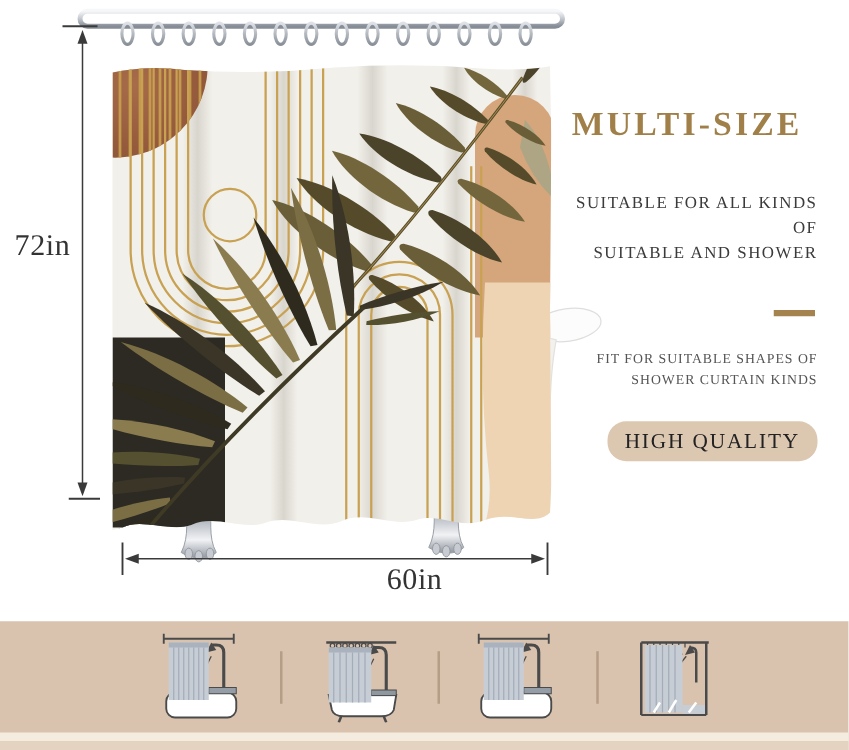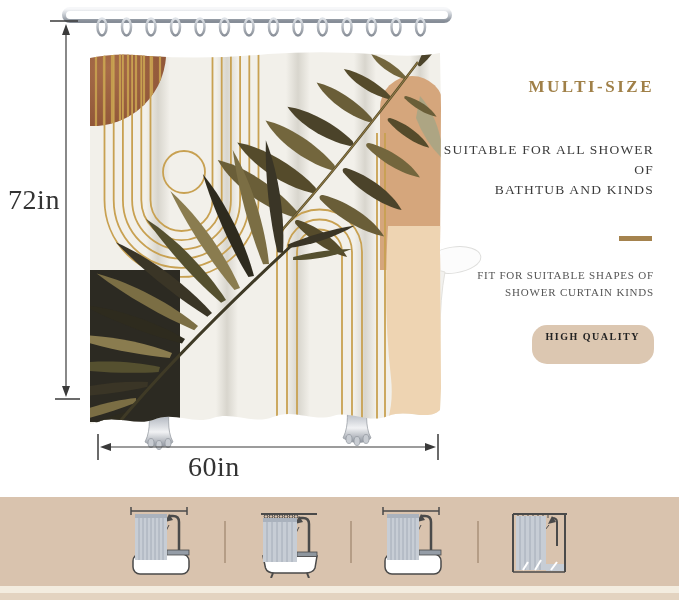--- a/index.html
+++ b/index.html
@@ -2,36 +2,36 @@
 <html style="--headline-gold: #a08048; --accent-gold: #a5834e; --text-dark: #3b3b3b; --text-gray: #555555; --badge-bg: #dcc7b1; --badge-text: #222222; --strip-bg: #d9c3ae; --dim-text: #333333; --terracotta: #9a5c3e; --curtain-cream: #f2f0ea; --leaf-olive: #6a5e38; --peach: #eed4b2;"><head>
 <meta charset="utf-8">
 <style>
   html,body{margin:0;padding:0;background:#ffffff;}
   .canvas{position:relative;width:679px;height:600px;background:#ffffff;overflow:hidden;
           font-family:"Liberation Serif",serif;}
   svg{display:block;}
   .abs{position:absolute;}
 
   
-  .dim-label{position:absolute;color:var(--dim-text,#333333);font-size:28px;letter-spacing:0.5px;}
+  .dim-label{position:absolute;color:var(--dim-text,#333333);font-size:24px;letter-spacing:0.5px;}
   .dim-label.h{left:6px;top:184px;width:56px;text-align:center;}
-  .dim-label.w{left:188px;top:451px;width:150px;text-align:left;}
+  .dim-label.w{left:204px;top:451px;width:150px;text-align:right;}
 
   
   .right-col{position:absolute;left:438px;top:70px;width:216px;text-align:right;}
-  .headline{margin:0;font-size:17px;line-height:34px;font-weight:bold;letter-spacing:2.5px;
+  .headline{margin:12px;font-size:27px;line-height:34px;font-weight:bold;letter-spacing:2.5px;
             color:var(--headline-gold,#a08048);}
   .sub{margin:36px 0 0;font-size:13.5px;line-height:20px;letter-spacing:1.2px;
        color:var(--text-dark,#3b3b3b);}
   .bar{margin:36px 2px 0 auto;width:33px;height:5px;background:var(--accent-gold,#a5834e);}
   .fit{margin:26px 0 0;font-size:11px;line-height:17px;letter-spacing:0.8px;
        color:var(--text-gray,#555555);}
   .badge{display:inline-block;margin:24px 0 0;background:var(--badge-bg,#dcc7b1);
-         color:var(--badge-text,#222222);font-size:10px;font-weight:bold;letter-spacing:1.5px;
-         padding:6px 14px 22px;border-radius:15px;}
+         color:var(--badge-text,#222222);font-size:17px;font-weight:normal;letter-spacing:1.5px;
+         padding:6px 14px 6px;border-radius:15px;}
 
   
   .strip{position:absolute;left:0;top:497px;width:679px;height:103px;
          background:var(--strip-bg,#d9c3ae);}
   .strip-light{position:absolute;left:0;top:89px;width:100%;height:7px;background:#f3ecdf;}
   .strip-bottom{position:absolute;left:0;top:96px;width:100%;height:7px;background:#e3d3c0;}
   .picto{position:absolute;top:9px;width:64px;height:72px;}
   .v-div{position:absolute;top:24px;width:2px;height:42px;background:#b59d86;}
 </style>
 </head>
@@ -227,22 +227,22 @@
       <line x1="13" y1="17" x2="343" y2="17" stroke-width="1.2"></line>
     </g>
     <polygon points="10,17 21,13 21,21" fill="#3a3a3a"></polygon>
     <polygon points="346,17 335,13 335,21" fill="#3a3a3a"></polygon>
   </svg>
   <div class="dim-label w">60in</div>
 
   <div class="right-col">
     <h1 class="headline">MULTI-SIZE</h1>
     <div class="sub">
-      <div>SUITABLE FOR ALL SHOWER OF</div>
-      <div>BATHTUB AND KINDS</div>
+      <div>SUITABLE FOR ALL KINDS OF</div>
+      <div>SUITABLE AND SHOWER</div>
     </div>
     <div class="bar"></div>
     <div class="fit">
       <div>FIT FOR SUITABLE SHAPES OF</div>
       <div>SHOWER CURTAIN KINDS</div>
     </div>
     <div><span class="badge">HIGH QUALITY</span></div>
   </div>
 
   <div class="strip">

